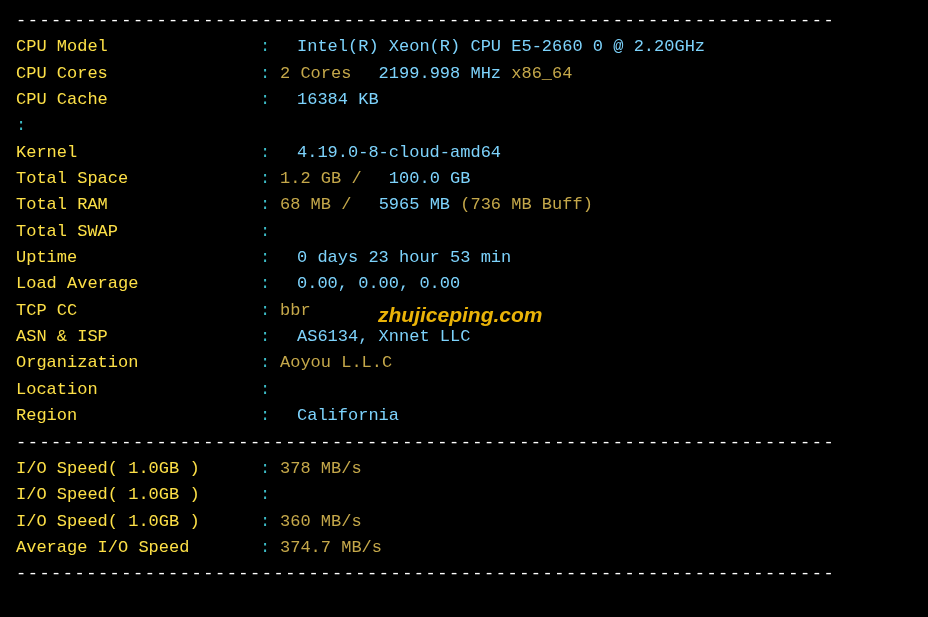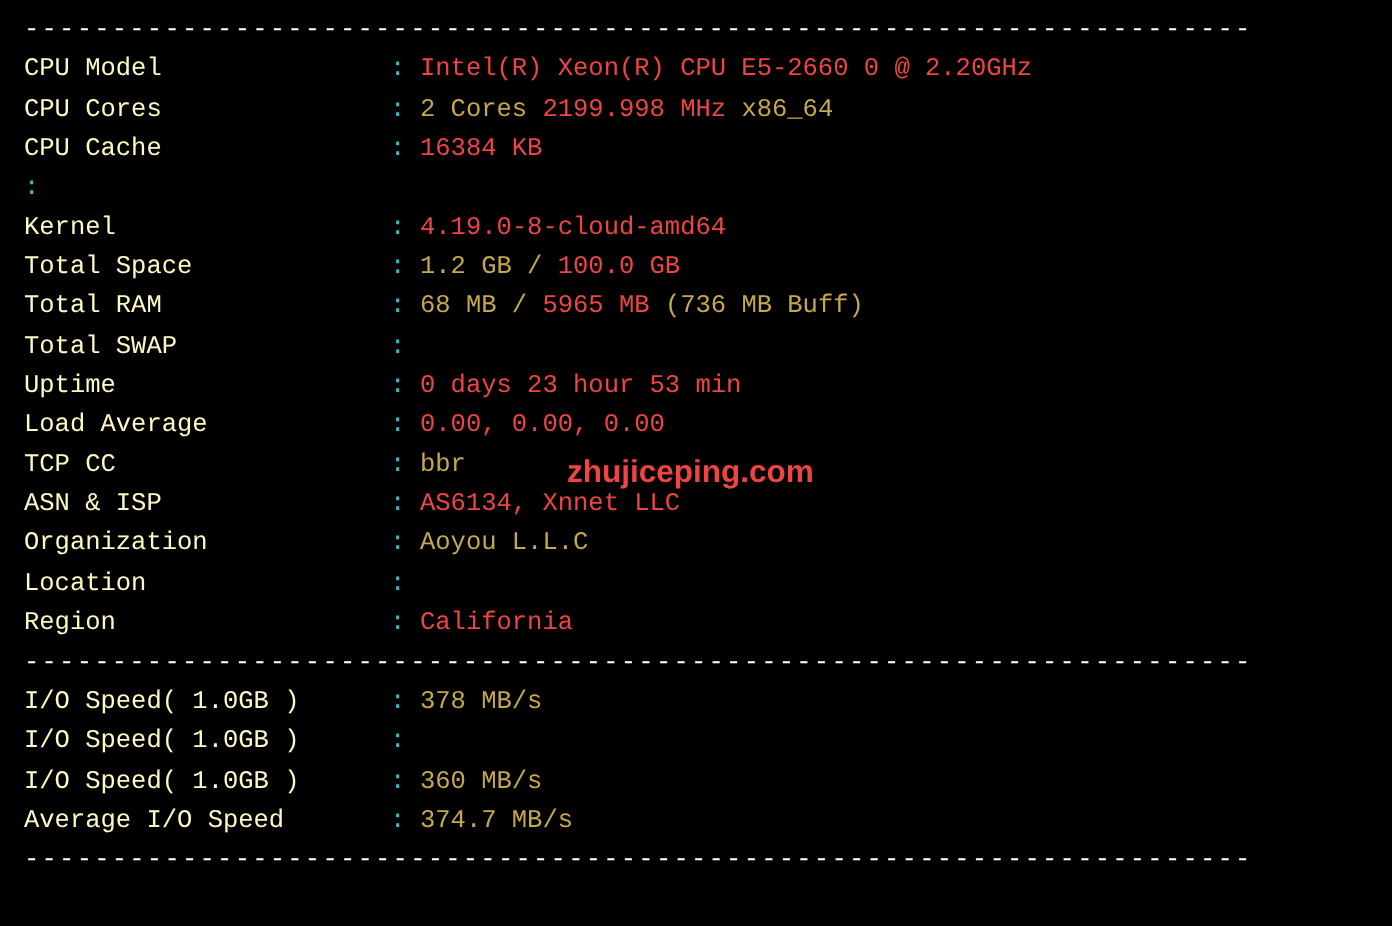--- a/index.html
+++ b/index.html
@@ -22,44 +22,45 @@
       color: #fff;
       letter-spacing: 1.5px;
       white-space: nowrap;
       overflow: hidden;
     }
     .row {
       display: flex;
       white-space: pre;
     }
     .label {
-      color: #fef9c3;
+      color: #fde047;
       width: 244px;
       flex-shrink: 0;
       font-family: Liberation Mono, monospace;
     }
     .colon {
       color: #3cbbc6;
       width: 20px;
       flex-shrink: 0;
     }
     .val {
       flex: 1;
     }
-    .cyan { color: #ef4444; }
+    .cyan { color: #7dd3fc; margin-left: 17px; }
     .yellow { color: #c5a84a; margin-top: 24px; }
     .watermark {
       position: absolute;
-      color: #ef4444;
+      color: #eab308;
       font-weight: bold;
       font-size: 21px;
       left: 378px;
       top: 299px;
       pointer-events: none;
       font-family: Arial, sans-serif;
+      font-style: italic;
     }
   </style>
 </head>
 <body>
 
 <div class="divider">----------------------------------------------------------------------</div>
 
 <div id="info-rows">
     <div class="row"><span class="label">CPU Model</span><span class="colon">:</span><span class="val"><span class="cyan">Intel(R) Xeon(R) CPU E5-2660 0 @ 2.20GHz</span></span></div>
     <div class="row"><span class="label">CPU Cores</span><span class="colon">:</span><span class="val"><span class="yellow">2 Cores</span><span class="cyan"> 2199.998 MHz </span><span class="yellow">x86_64</span></span></div>

